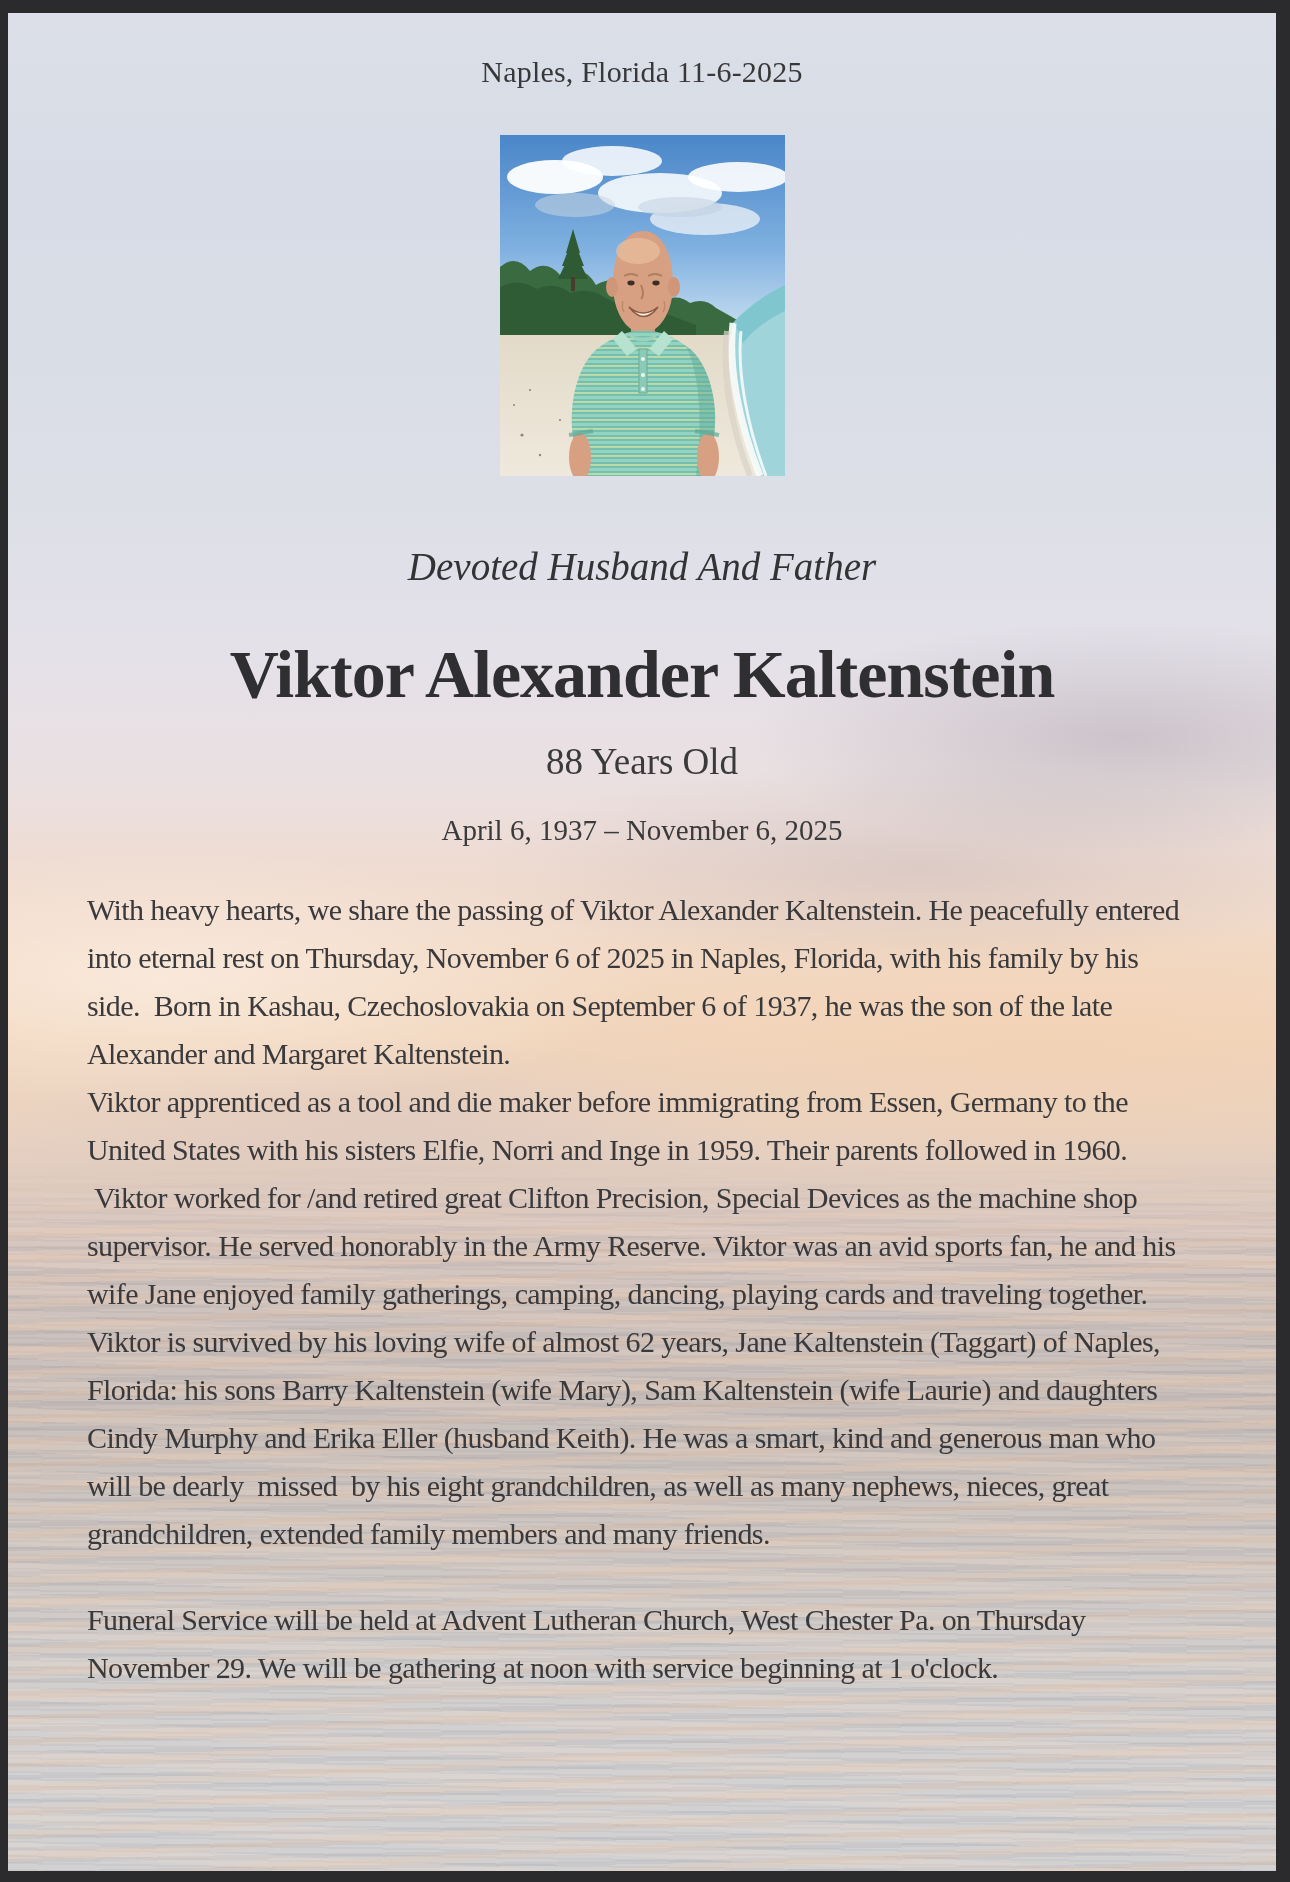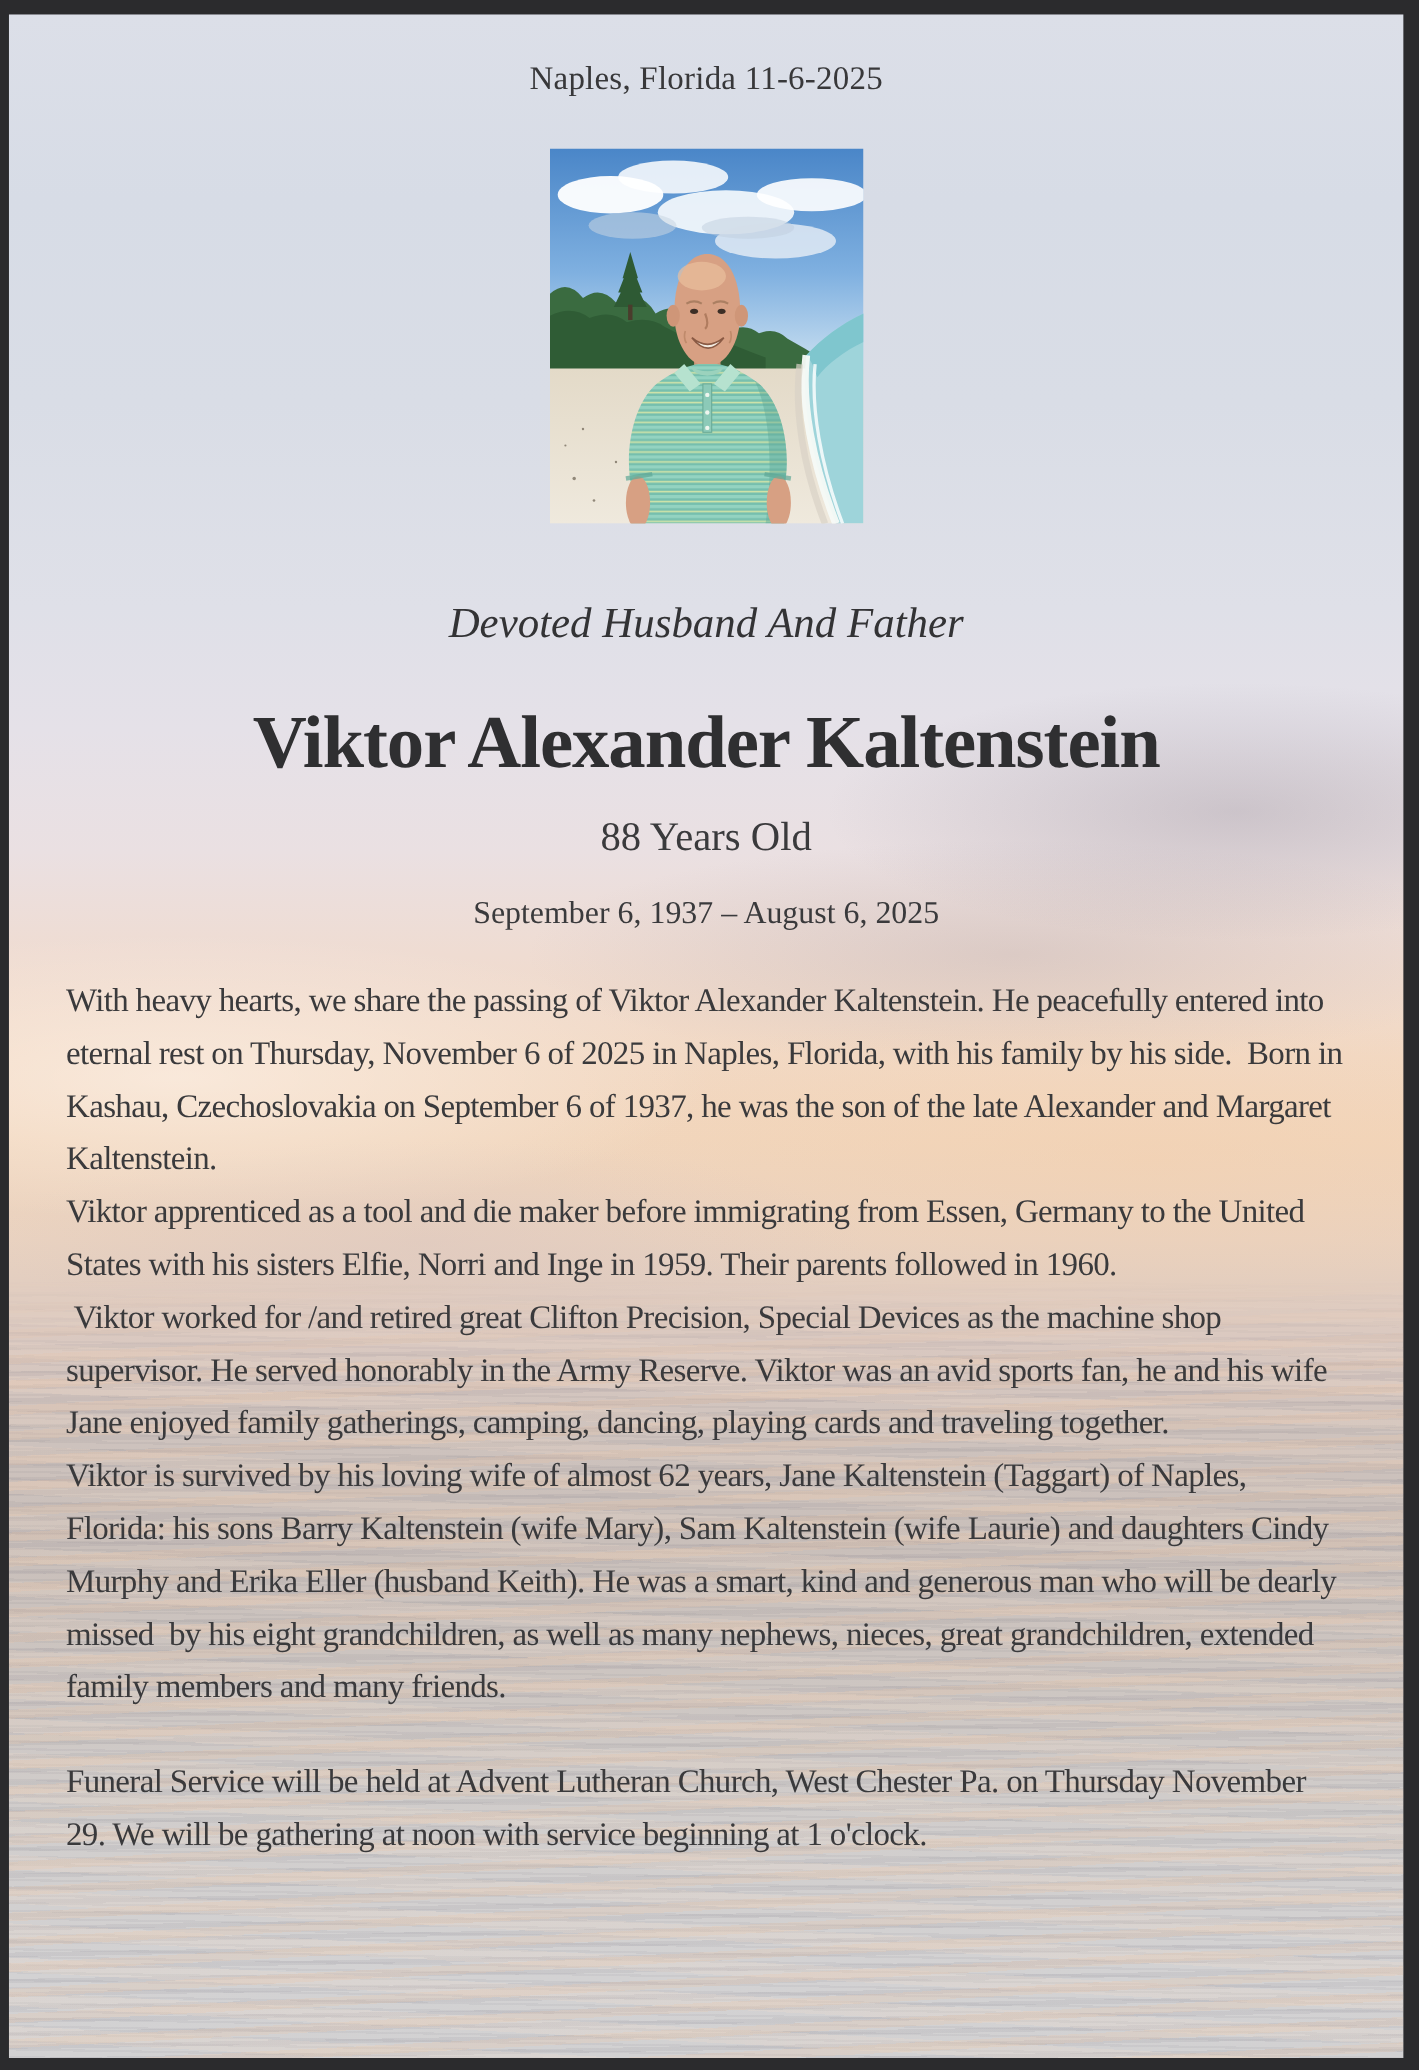--- a/index.html
+++ b/index.html
@@ -28,21 +28,21 @@
   .water{
     position:absolute;left:0;right:0;top:1150px;bottom:0;z-index:0;
     background:
       repeating-linear-gradient(177deg, rgba(238,197,164,0.22) 0 8px,  rgba(0,0,0,0) 8px 23px),
       repeating-linear-gradient(183deg, rgba(255,228,204,0.16) 0 13px, rgba(0,0,0,0) 13px 31px),
       repeating-linear-gradient(179deg, rgba(122,120,134,0.10) 0 4px,  rgba(0,0,0,0) 4px 12px),
       repeating-linear-gradient(181deg, rgba(104,102,118,0.07) 0 2px,  rgba(0,0,0,0) 2px 7px);
     -webkit-mask-image:linear-gradient(180deg, transparent 0, #000 12%, #000 100%);
     mask-image:linear-gradient(180deg, transparent 0, #000 12%, #000 100%);
   }
-  .content{position:relative;z-index:1;padding:0 52px;}
+  .content{position:relative;z-index:1;padding:0 79px;}
   .center{text-align:center;}
   .dateline{margin:40px 0 0 0;font-size:30px;line-height:38px;letter-spacing:.2px;color:#38383a;}
   .photo-wrap{margin:44px auto 0 auto;width:285px;height:341px;display:block;}
   .photo-wrap svg{display:block;}
   .epithet{margin:66px 0 0 0;font-size:39px;line-height:50px;font-weight:normal;font-style:italic;color:#333335;}
   .name{margin:44px 0 0 0;font-size:68px;line-height:76px;font-weight:bold;letter-spacing:-1px;color:#2f2f31;text-align:center;}
   .age{margin:30px 0 0 0;font-size:37px;line-height:40px;}
   .dates{margin:28px 0 0 0;font-size:29px;line-height:40px;}
   .obituary{margin:36px 0 0 0;}
   .obituary p, .funeral{
@@ -148,21 +148,21 @@
         </g>
       </svg>
     </div>
 
     <div class="epithet center">Devoted Husband And Father</div>
 
     <h1 class="name center">Viktor Alexander Kaltenstein</h1>
 
     <div class="age center">88 Years Old</div>
 
-    <div class="dates center">September 6, 1937 – August 6, 2025</div>
+    <div class="dates center">April 6, 1937 – November 6, 2025</div>
 
     <div class="obituary">
       <p>With heavy hearts, we share the passing of Viktor Alexander Kaltenstein. He peacefully entered into eternal rest on Thursday, November 6 of 2025 in Naples, Florida, with his family by his side.  Born in Kashau, Czechoslovakia on September 6 of 1937, he was the son of the late Alexander and Margaret Kaltenstein.</p>
       <p>Viktor apprenticed as a tool and die maker before immigrating from Essen, Germany to the United States with his sisters Elfie, Norri and Inge in 1959. Their parents followed in 1960.</p>
       <p> Viktor worked for /and retired great Clifton Precision, Special Devices as the machine shop supervisor. He served honorably in the Army Reserve. Viktor was an avid sports fan, he and his wife Jane enjoyed family gatherings, camping, dancing, playing cards and traveling together.</p>
       <p>Viktor is survived by his loving wife of almost 62 years, Jane Kaltenstein (Taggart) of Naples, Florida: his sons Barry Kaltenstein (wife Mary), Sam Kaltenstein (wife Laurie) and daughters Cindy Murphy and Erika Eller (husband Keith). He was a smart, kind and generous man who will be dearly  missed  by his eight grandchildren, as well as many nephews, nieces, great grandchildren, extended family members and many friends.</p>
     </div>
 
     <p class="funeral">Funeral Service will be held at Advent Lutheran Church, West Chester Pa. on Thursday November 29. We will be gathering at noon with service beginning at 1 o'clock.</p>
 

